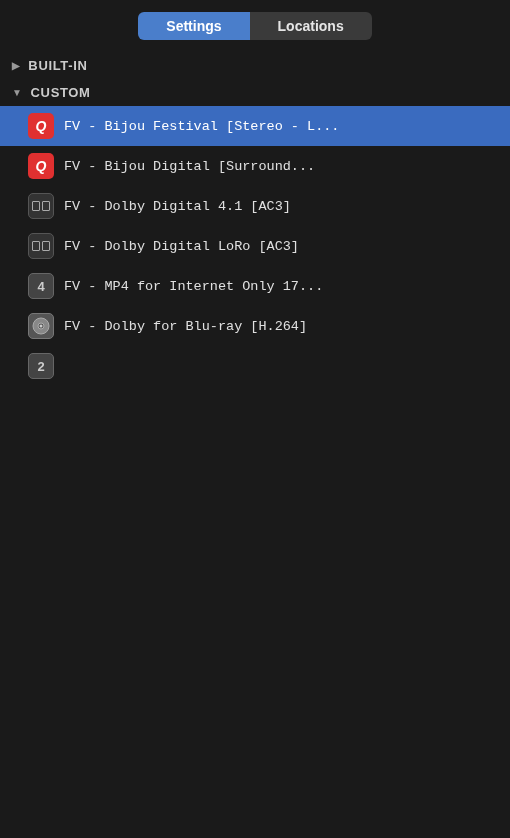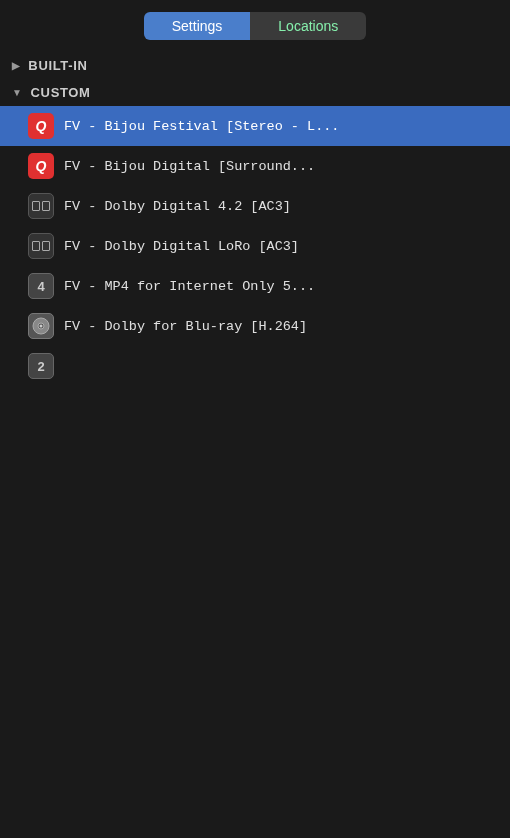--- a/index.html
+++ b/index.html
@@ -23,35 +23,35 @@
       justify-content: center;
       align-items: center;
       padding: 12px 16px;
       background-color: #1a1a1a;
       gap: 0;
     }
 
     .tab-button {
       padding: 6px 28px;
       font-size: 14px;
-      font-weight: 400;
+      font-weight: 700;
       cursor: pointer;
       border: none;
       outline: none;
     }
 
     .tab-button.active {
       background-color: #4a7ecb;
       color: #ffffff;
       border-radius: 6px 0 0 6px;
     }
 
     .tab-button.inactive {
       background-color: #3a3a3a;
-      color: #86efac;
+      color: #e5e5e5;
       border-radius: 0 6px 6px 0;
     }
 
     
     .section-header {
       display: flex;
       align-items: center;
       padding: 6px 12px;
       font-size: 13px;
       font-weight: 600;
@@ -163,34 +163,34 @@
       <div class="item-icon icon-q">Q</div>
       <span class="item-label">FV - Bijou Digital [Surround...</span>
     </div>
     <div class="list-item">
       <div class="item-icon icon-dd">
         <span style="display:inline-flex;gap:2px;">
           <span style="display:inline-block;width:8px;height:10px;border:1.5px solid #aaa;border-radius:1px;"></span>
           <span style="display:inline-block;width:8px;height:10px;border:1.5px solid #aaa;border-radius:1px;"></span>
         </span>
       </div>
-      <span class="item-label">FV - Dolby Digital 4.2 [AC3]</span>
+      <span class="item-label">FV - Dolby Digital 4.1 [AC3]</span>
     </div>
     <div class="list-item">
       <div class="item-icon icon-dd">
         <span style="display:inline-flex;gap:2px;">
           <span style="display:inline-block;width:8px;height:10px;border:1.5px solid #aaa;border-radius:1px;"></span>
           <span style="display:inline-block;width:8px;height:10px;border:1.5px solid #aaa;border-radius:1px;"></span>
         </span>
       </div>
       <span class="item-label">FV - Dolby Digital LoRo [AC3]</span>
     </div>
     <div class="list-item">
       <div class="item-icon icon-num">4</div>
-      <span class="item-label">FV - MP4 for Internet Only 5...</span>
+      <span class="item-label">FV - MP4 for Internet Only 17...</span>
     </div>
     <div class="list-item">
       <div class="item-icon icon-disc">
         <svg width="18" height="18" viewBox="0 0 18 18">
           <circle cx="9" cy="9" r="8" fill="#888" stroke="#aaa" stroke-width="1"></circle>
           <circle cx="9" cy="9" r="3" fill="#555" stroke="#aaa" stroke-width="1"></circle>
           <circle cx="9" cy="9" r="1.5" fill="#ccc"></circle>
         </svg>
       </div>
       <span class="item-label">FV - Dolby for Blu-ray [H.264]</span>

